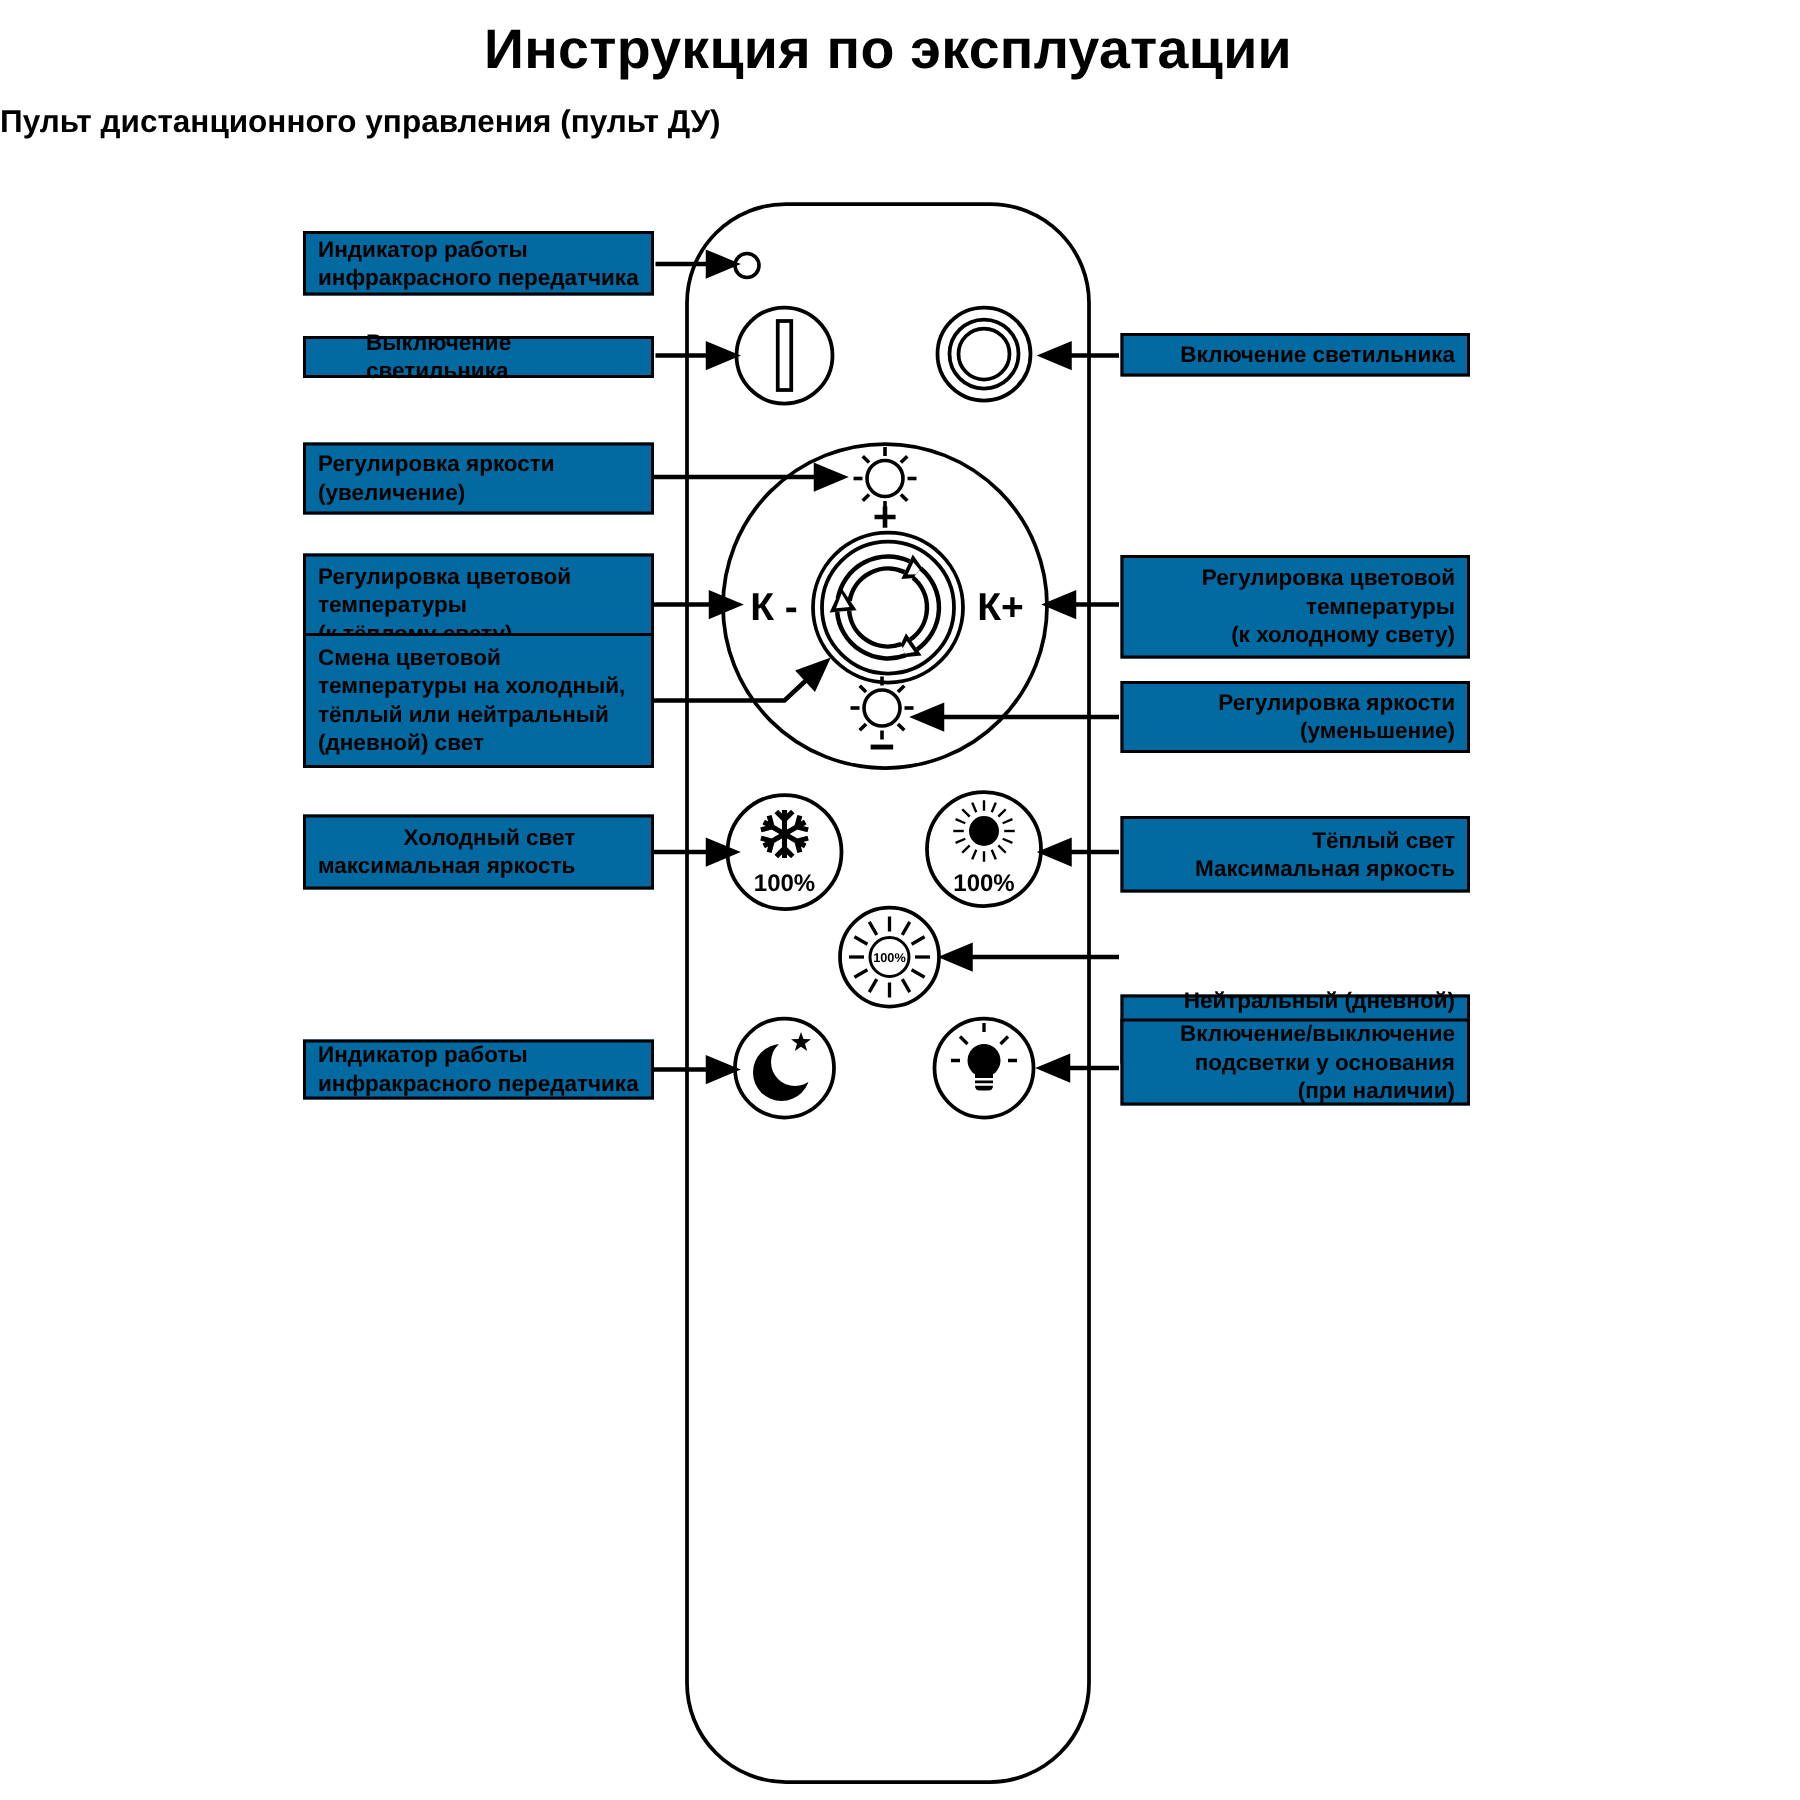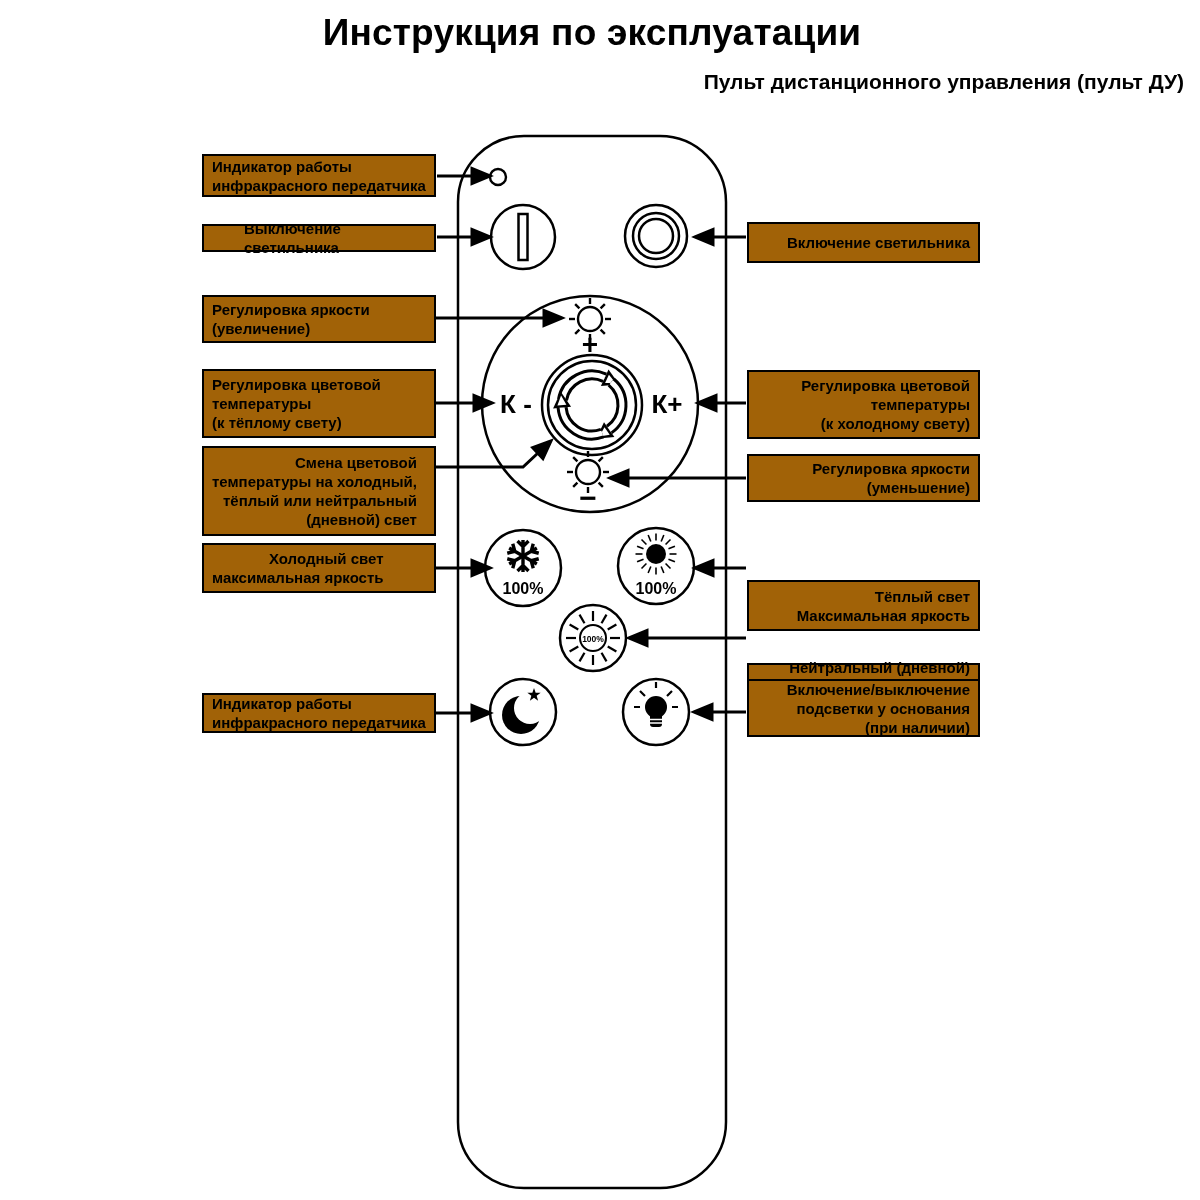--- a/index.html
+++ b/index.html
@@ -5,25 +5,25 @@
   html,body{margin:0;padding:0;}
   body{
     width:1200px;height:1200px;position:relative;background:#ffffff;
     font-family:"Liberation Sans",sans-serif;color:#000;overflow:hidden;
   }
   .title{
     position:absolute;top:12px;left:0;width:1184px;text-align:center;
     font-size:37px;font-weight:bold;letter-spacing:.2px;
   }
   .subtitle{
-    position:absolute;top:70px;left:0;width:1184px;text-align:right;
+    position:absolute;top:70px;left:0;width:1184px;text-align:left;
     font-size:21px;font-weight:bold;
   }
   .lbl{
-    position:absolute;box-sizing:border-box;border:2px solid #000;background:#a16207;
+    position:absolute;box-sizing:border-box;border:2px solid #000;background:#0369a1;
     font-size:15px;font-weight:bold;line-height:19px;
     display:flex;align-items:center;padding:2px 8px;white-space:pre-line;
   }
   .lbl.left{left:202px;width:234px;text-align:left;}
   .lbl.right{left:747px;width:233px;text-align:right;justify-content:flex-end;}
   svg{position:absolute;left:0;top:0;}
   svg text{font-family:"Liberation Sans",sans-serif;font-weight:bold;}
 </style>
 </head>
 <body>
@@ -249,34 +249,34 @@
 </svg>
 
 <div class="lbl left" style="top:154px;height:43px;">Индикатор работы
 инфракрасного передатчика</div>
 <div class="lbl left" style="top:224px;height:28px;padding-left:40px;">Выключение светильника</div>
 <div class="lbl left" style="top:295px;height:48px;">Регулировка яркости
 (увеличение)</div>
 <div class="lbl left" style="top:369px;height:69px;">Регулировка цветовой
 температуры
 (к тёплому свету)</div>
-<div class="lbl left" style="top:446px;height:90px;text-align:right;">Смена цветовой
+<div class="lbl left" style="top:422px;height:90px;">Смена цветовой
 температуры на холодный,
 тёплый или нейтральный
 (дневной) свет</div>
 <div class="lbl left" style="top:543px;height:50px;text-align:right;">Холодный свет
 максимальная яркость</div>
 <div class="lbl left" style="top:693px;height:40px;">Индикатор работы
 инфракрасного передатчика</div>
 
-<div class="lbl right" style="top:222px;height:41px;">Включение светильника</div>
+<div class="lbl right" style="top:222px;height:29px;">Включение светильника</div>
 <div class="lbl right" style="top:370px;height:69px;">Регулировка цветовой
 температуры
 (к холодному свету)</div>
 <div class="lbl right" style="top:454px;height:48px;">Регулировка яркости
 (уменьшение)</div>
-<div class="lbl right" style="top:544px;height:51px;margin-top:36px;">Тёплый свет
+<div class="lbl right" style="top:544px;height:51px;">Тёплый свет
 Максимальная яркость</div>
 <div class="lbl right" style="top:616px;height:46px;margin-top:47px;">Нейтральный (дневной) свет
 Максимальная яркость</div>
 <div class="lbl right" style="top:679px;height:58px;">Включение/выключение
 подсветки у основания
 (при наличии)</div>
 
 </body></html>

